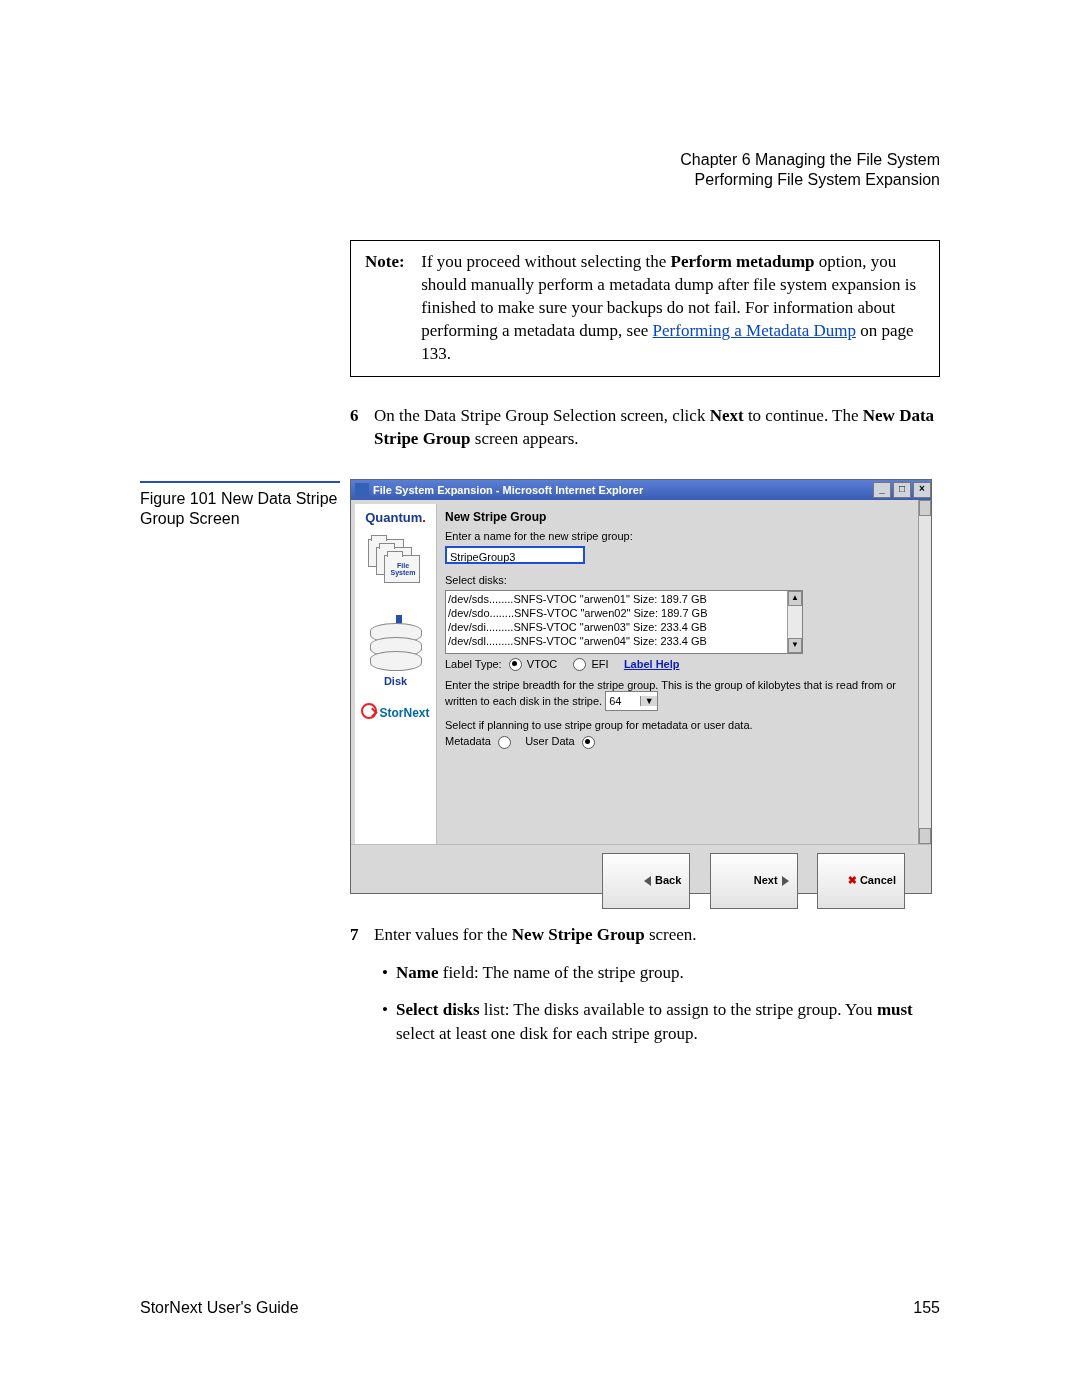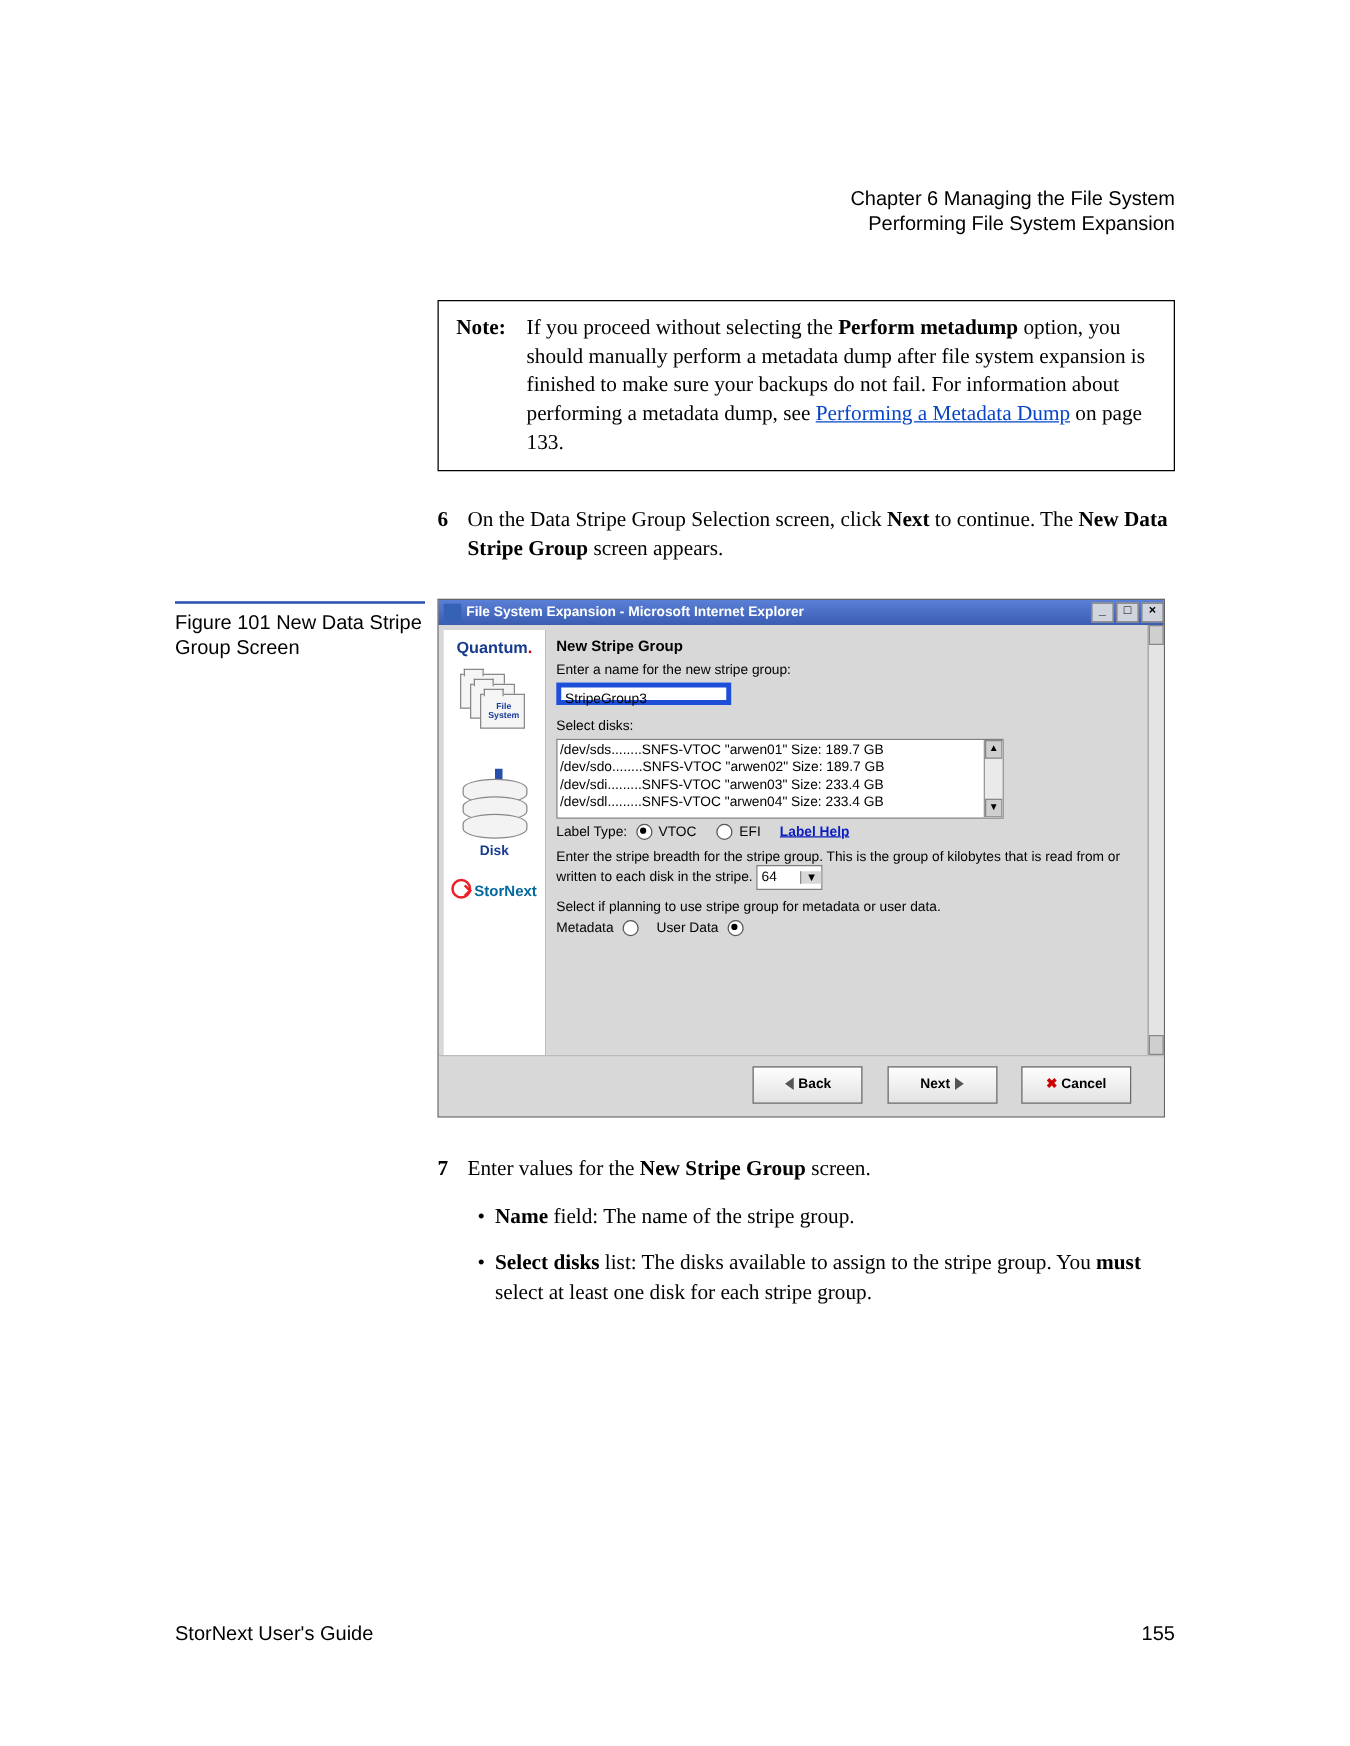--- a/index.html
+++ b/index.html
@@ -216,21 +216,21 @@
     flex:1;
     background:#d8d8d8;
     padding: 4px 6px 0 8px;
     font-size: 11px;
     color:#000;
     position: relative;
   }
   .mp-title { font-weight:bold; font-size:12px; margin:2px 0 6px; }
   .mp-row { margin: 4px 0; }
   .textinput {
-    background:#fff; border:4px solid #1d4ed8;
+    background:#fff; border:2px solid #1d4ed8;
     height:18px; line-height:18px; padding:0 3px;
     font-size:11px; display:inline-block;
     box-sizing:border-box;
   }
   .listbox {
     background:#fff; border:1px solid #808080;
     width: 356px; height: 62px; overflow:hidden;
     font-size:11px;
     display:flex;
   }
@@ -264,23 +264,23 @@
     text-align:right;
   }
   .winbtn {
     display:inline-block;
     min-width: 70px;
     height: 22px;
     line-height: 20px;
     background: linear-gradient(#fefefe,#e2e2e2);
     border:1px solid #6b6b6b;
     font-size:11px; font-weight:bold;
-    text-align:center;
+    text-align:right;
     margin-left: 16px;
-    padding: 3px 8px;
+    padding: 16px 8px;
   }
   .winbtn .tri-l, .winbtn .tri-r {
     display:inline-block;width:0;height:0;vertical-align:middle;
   }
   .winbtn .tri-l{border-top:5px solid transparent;border-bottom:5px solid transparent;border-right:7px solid #555;margin-right:4px;}
   .winbtn .tri-r{border-top:5px solid transparent;border-bottom:5px solid transparent;border-left:7px solid #555;margin-left:4px;}
   .winbtn .x { color:#c00; font-weight:bold; margin-right:3px; }
 
   .bullet-list {
     font-family: "Book Antiqua", Palatino, serif;

